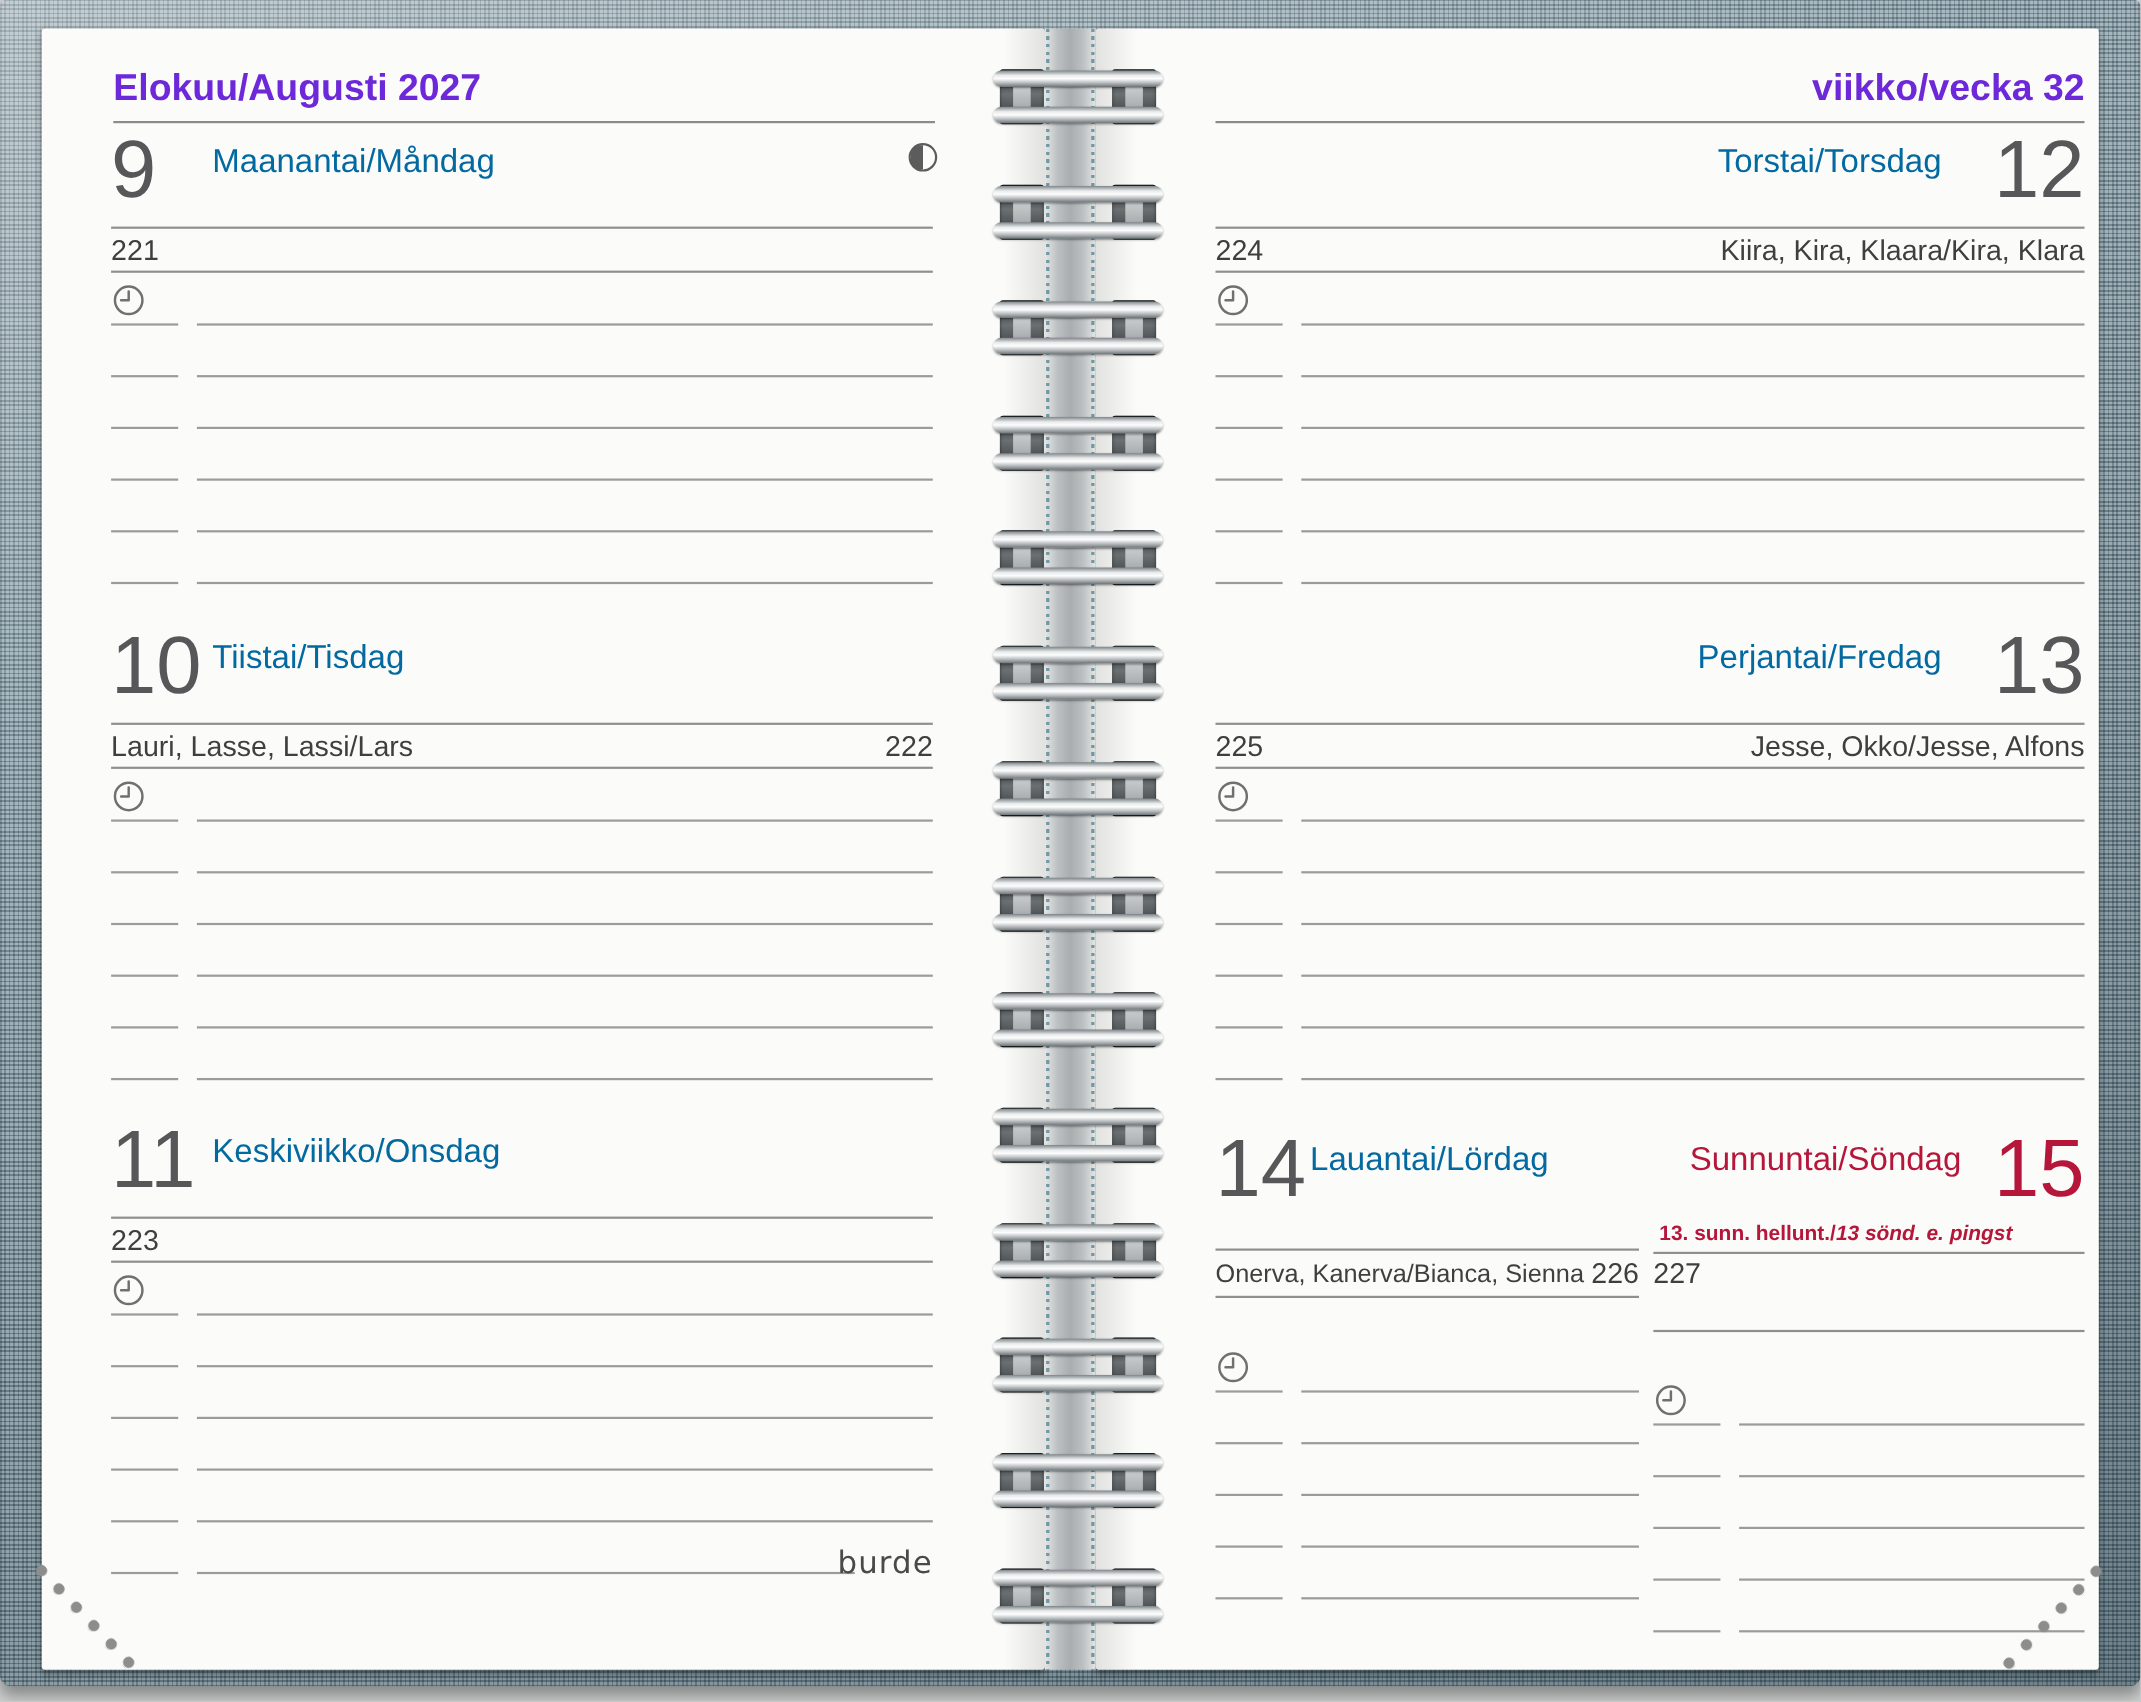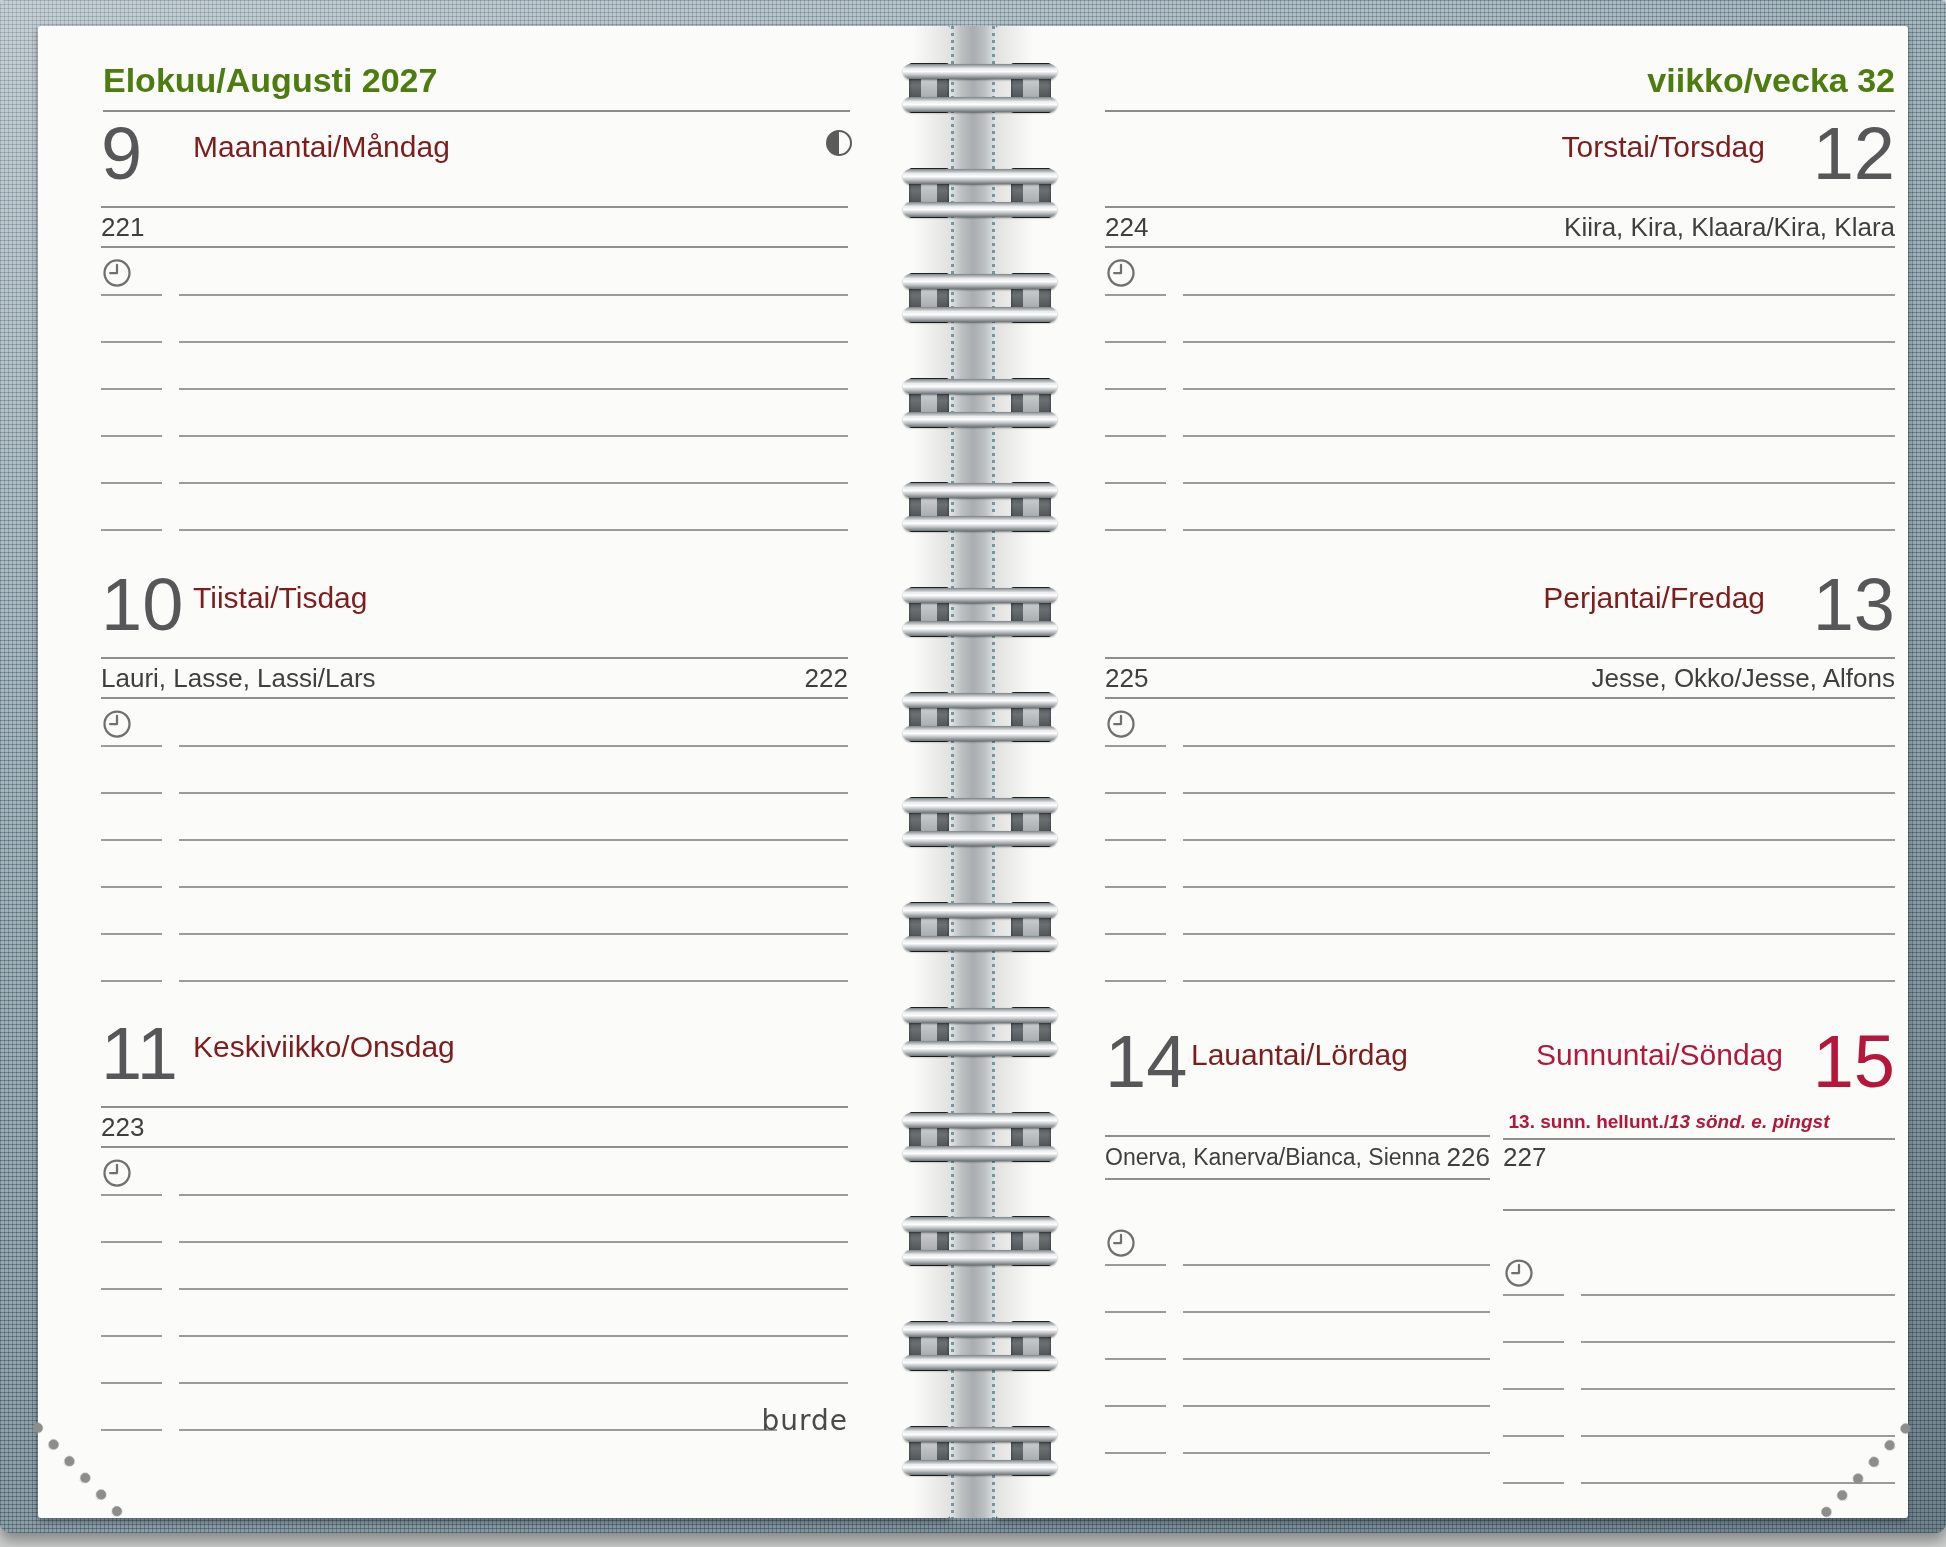--- a/index.html
+++ b/index.html
@@ -35,32 +35,32 @@
         background:linear-gradient(180deg,#26292b 0%,#6a6f72 45%,#303436 100%);
         box-shadow:inset 0 0 3px rgba(0,0,0,.6);}
   .hole::after{content:"";position:absolute;left:30%;width:40%;top:16%;bottom:16%;border-radius:2px;
         background:linear-gradient(180deg,#d9dbdc,#9ba0a2);}
   .hole.hl{left:3px;} .hole.hr{right:3px;}
   .wire{position:absolute;left:-3px;right:-3px;height:15px;border-radius:8px;
         background:linear-gradient(180deg,#7d8487 0%,#e9ebec 30%,#fdfdfd 50%,#c2c6c8 72%,#6e7477 100%);
         box-shadow:0 1px 2px rgba(0,0,0,.45);}
   .wire.wt{top:1px;} .wire.wb{bottom:1px;}
   
-  .page-header{position:absolute;top:34px;font-size:34px;font-weight:700;color:#4d7c0f;line-height:40px;}
+  .page-header{position:absolute;top:34px;font-size:34px;font-weight:700;color:#6d28d9;line-height:40px;}
   .page.left  .page-header{left:65px;}
   .page.right .page-header{right:13px;text-align:right;}
   .header-rule{position:absolute;top:84px;height:2px;background:#8b8b8b;}
   .page.left  .header-rule{left:65px;width:747px;}
   .page.right .header-rule{left:109px;width:790px;}
   
   .day-block{position:absolute;height:451px;}
   .page.left  .day-block{left:63px;width:747px;}
   .page.right .day-block{left:109px;width:790px;}
   .day-number{position:absolute;top:0;left:0;font-size:74px;line-height:1.05;font-weight:400;color:#57575a;}
-  .day-title{position:absolute;top:14px;left:92px;font-size:30px;color:#7f1d1d;line-height:36px;}
+  .day-title{position:absolute;top:14px;left:92px;font-size:30px;color:#0369a1;line-height:36px;}
   .day-block.mirror .day-number{left:auto;right:0;}
   .day-block.mirror .day-title{left:auto;right:130px;text-align:right;}
   .moon{position:absolute;top:15px;left:725px;width:26px;height:26px;border-radius:50%;
         border:2px solid #5c5c5c;box-sizing:border-box;
         background:linear-gradient(90deg,#5c5c5c 0 50%,rgba(0,0,0,0) 50%);}
   .rule{position:absolute;left:0;right:0;height:2px;background:#8f8f8f;}
   .title-rule{top:91px;}
   .name-row{position:absolute;top:93px;left:0;right:0;height:38px;line-height:38px;
         display:flex;justify-content:space-between;}
   .name-rule{top:131px;}

